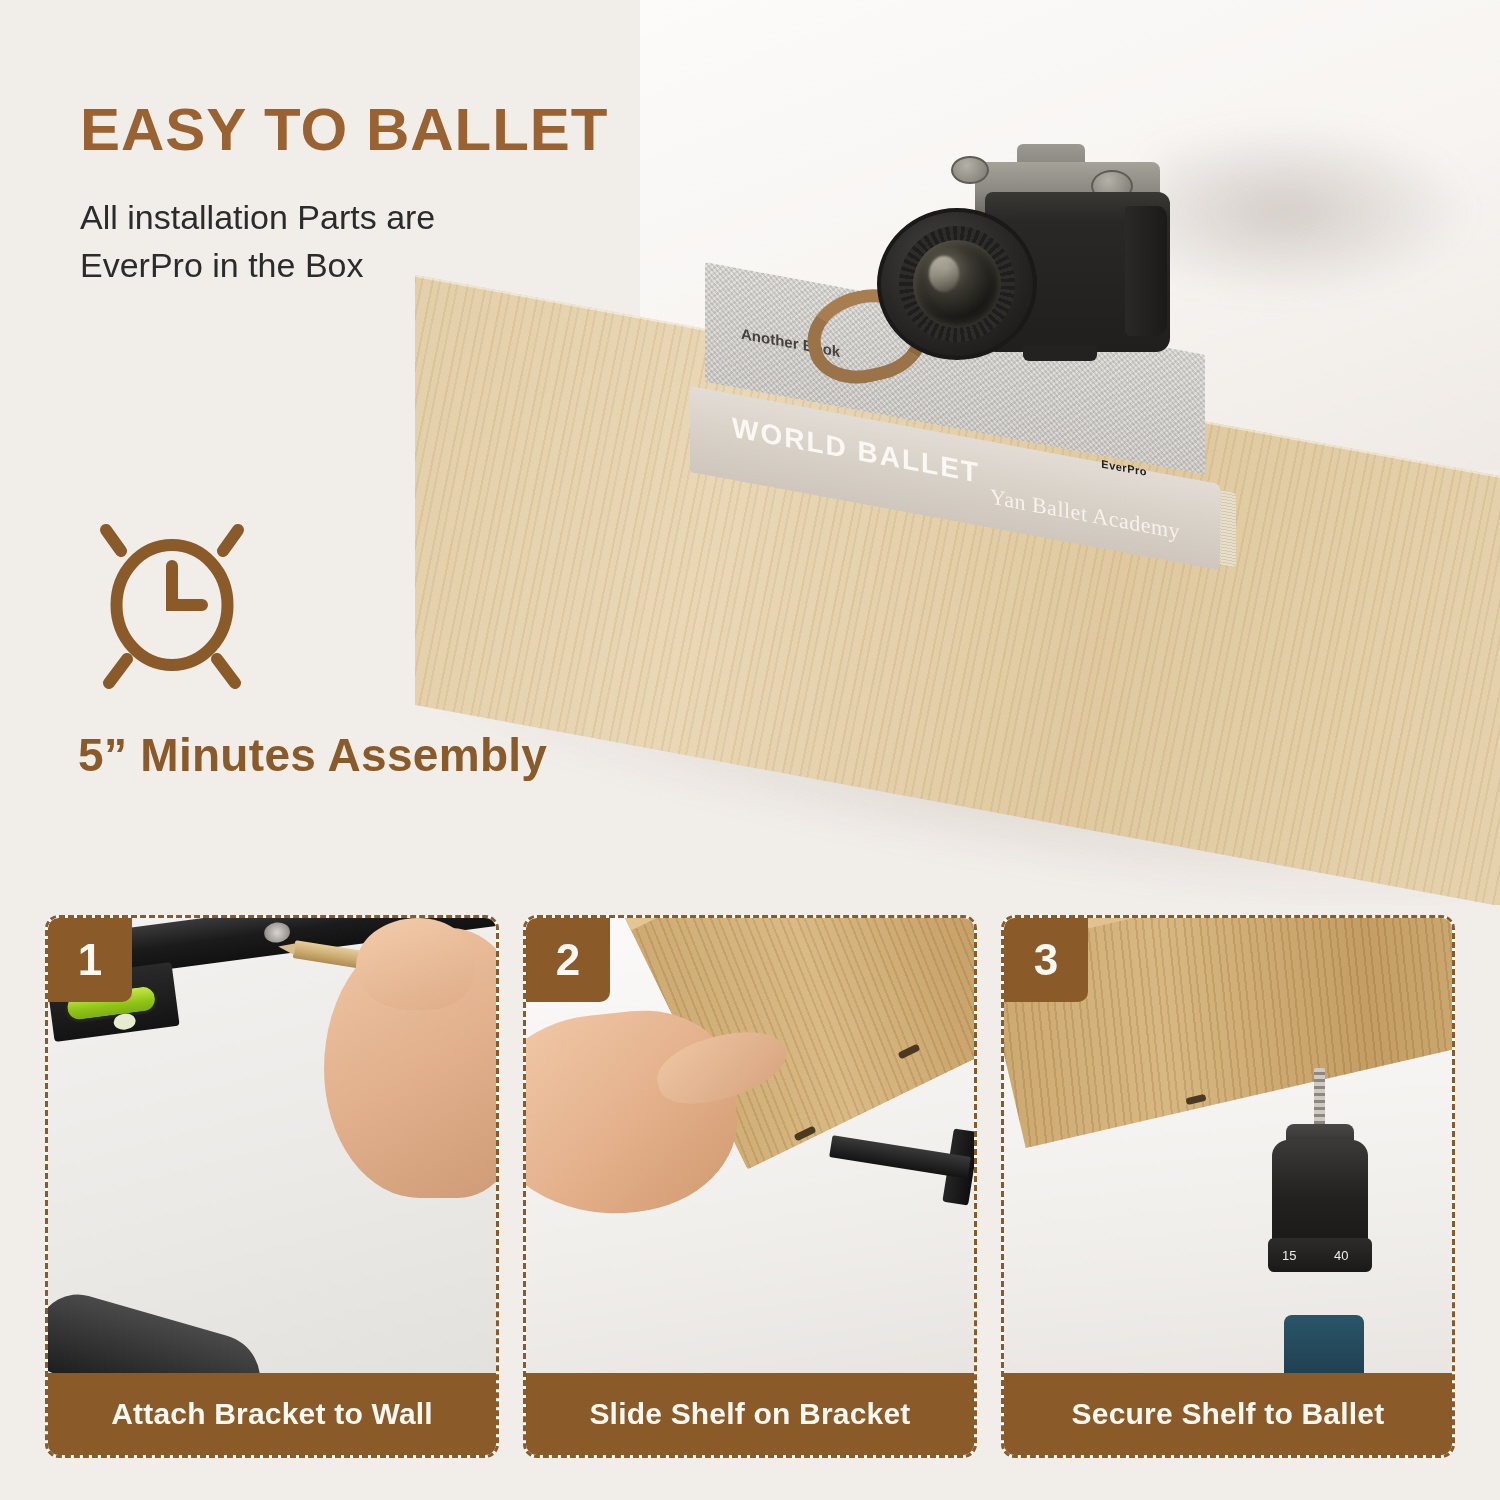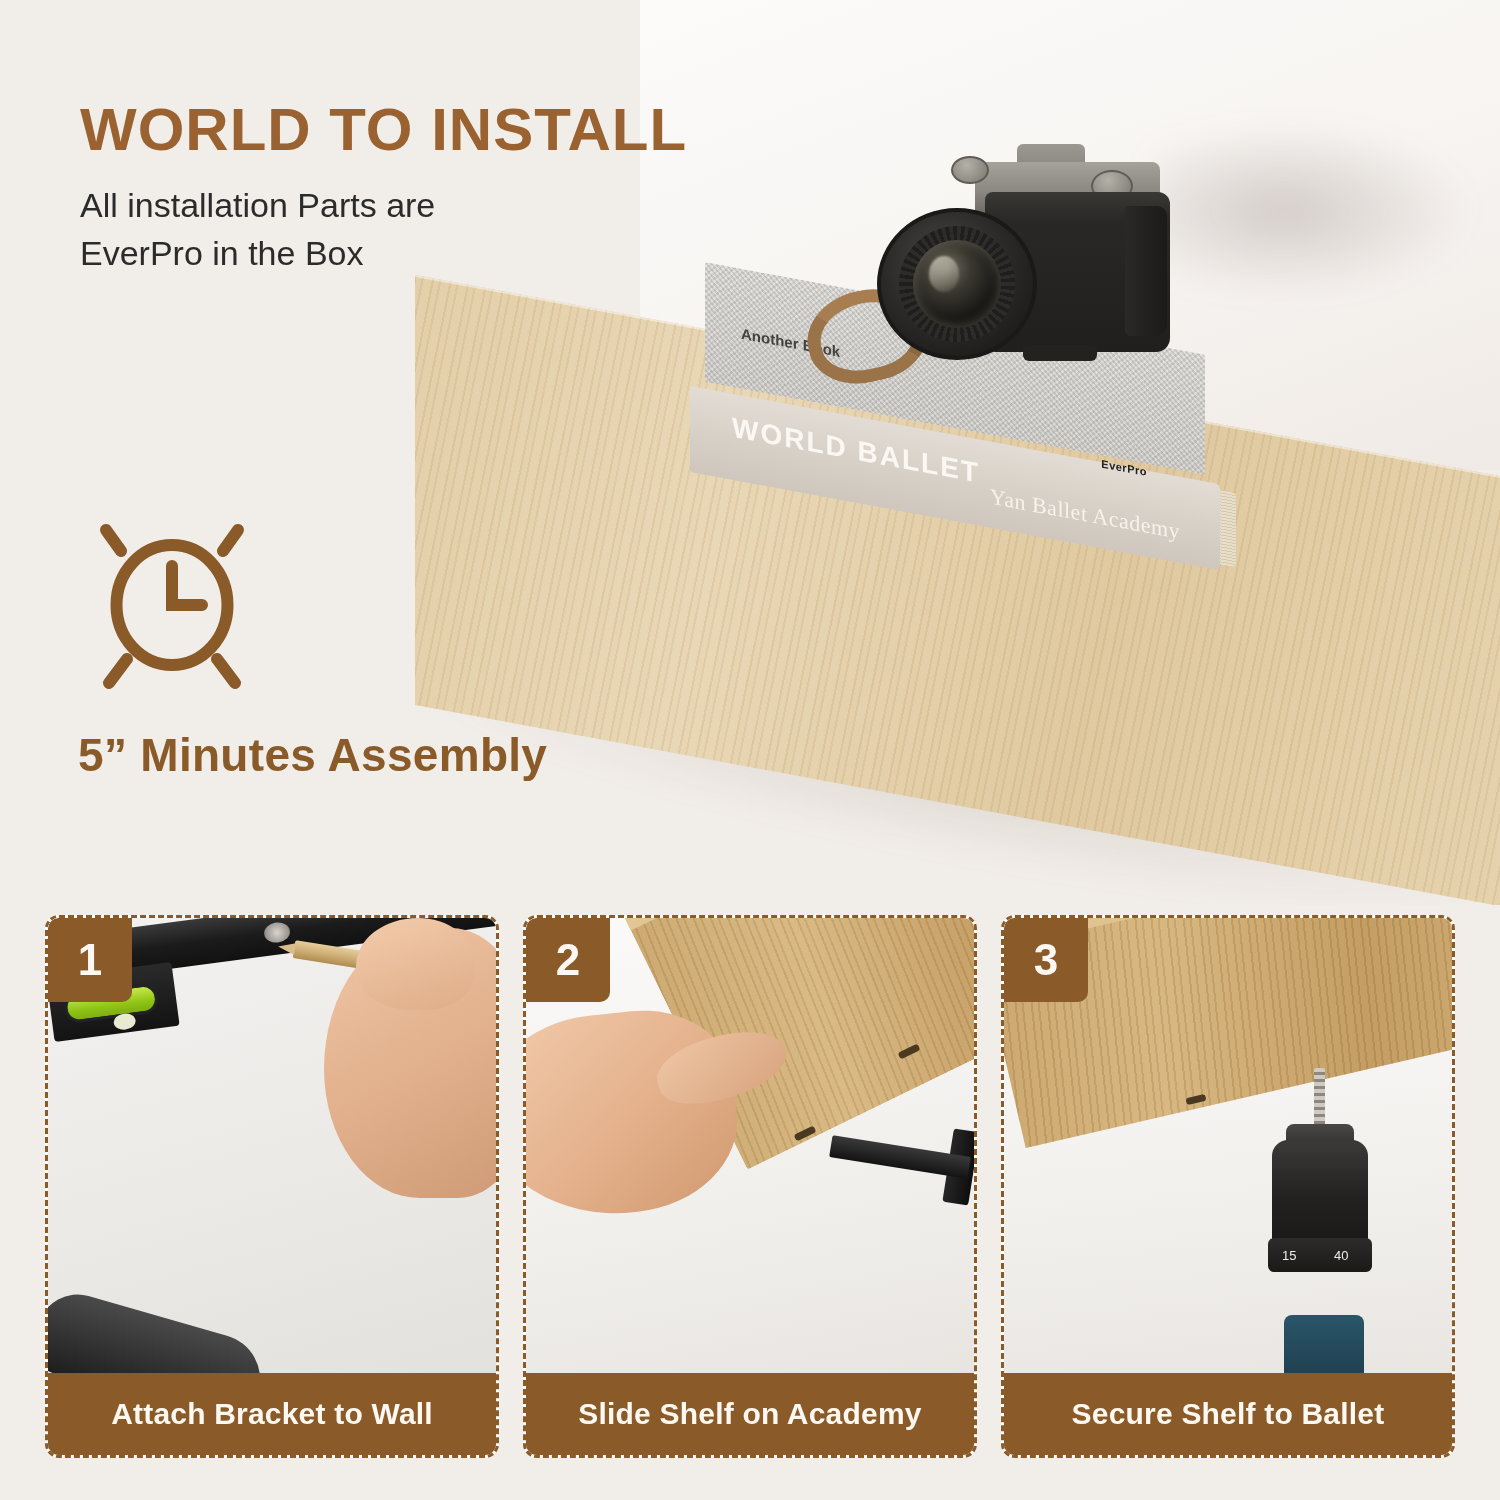--- a/index.html
+++ b/index.html
@@ -29,21 +29,21 @@
     filter:blur(14px);
   }
 
   
   #headline-block { position:absolute; left:80px; top:98px; width:660px; }
   #headline {
     font-size:60px; font-weight:bold; color:#9A6230;
     letter-spacing:1px; line-height:1.05;
   }
   #subhead {
-    margin-top:20px; font-size:34px; color:#2B2B2B;
+    margin-top:32px; font-size:34px; color:#2B2B2B;
     line-height:1.42; font-weight:normal;
   }
 
   
   #clock-wrap { position:absolute; left:82px; top:512px; width:180px; height:180px; }
   #assembly-text {
     position:absolute; left:78px; top:728px;
     font-size:46px; font-weight:bold; color:#8A5A28; letter-spacing:0.3px;
   }
 
@@ -415,21 +415,21 @@
     <div class="cam-body"></div>
     <div class="cam-grip"></div>
     <div class="cam-foot"></div>
     <div class="cam-lens-outer"></div>
     <div class="cam-lens-ring"></div>
     <div class="cam-lens-glass"></div>
     <div class="cam-glass-hl"></div>
   </div>
 
   <div id="headline-block">
-    <div id="headline">WORLD TO INSTALL</div>
+    <div id="headline">EASY TO BALLET</div>
     <div id="subhead">
       <div>All installation Parts are</div>
       <div>EverPro in the Box</div>
     </div>
   </div>
 
   <div id="clock-wrap">
     <svg viewBox="0 0 120 120" width="180" height="180" fill="none" stroke="#8A5A28" stroke-width="8" stroke-linecap="round">
       <ellipse cx="60" cy="62" rx="37" ry="40"></ellipse>
       <path d="M26 26 L16 12"></path>
@@ -471,21 +471,21 @@
       <div class="s2-wall"></div>
       <div class="s2-rod-plate"></div>
       <div class="s2-rod"></div>
       <div class="s2-board"></div>
       <div class="s2-board-edge"></div>
       <div class="s2-slot a"></div>
       <div class="s2-slot b"></div>
       <div class="s2-hand"></div>
       <div class="s2-thumb"></div>
     </div>
-    <div class="step-caption">Slide Shelf on Academy</div>
+    <div class="step-caption">Slide Shelf on Bracket</div>
   </div>
 
   <div class="step-card">
     <div class="step-badge">3</div>
     <div class="step-photo">
       <div class="s3-wall"></div>
       <div class="s3-board"></div>
       <div class="s3-board-edge"></div>
       <div class="s3-slot"></div>
       <div class="s3-screw"></div>

